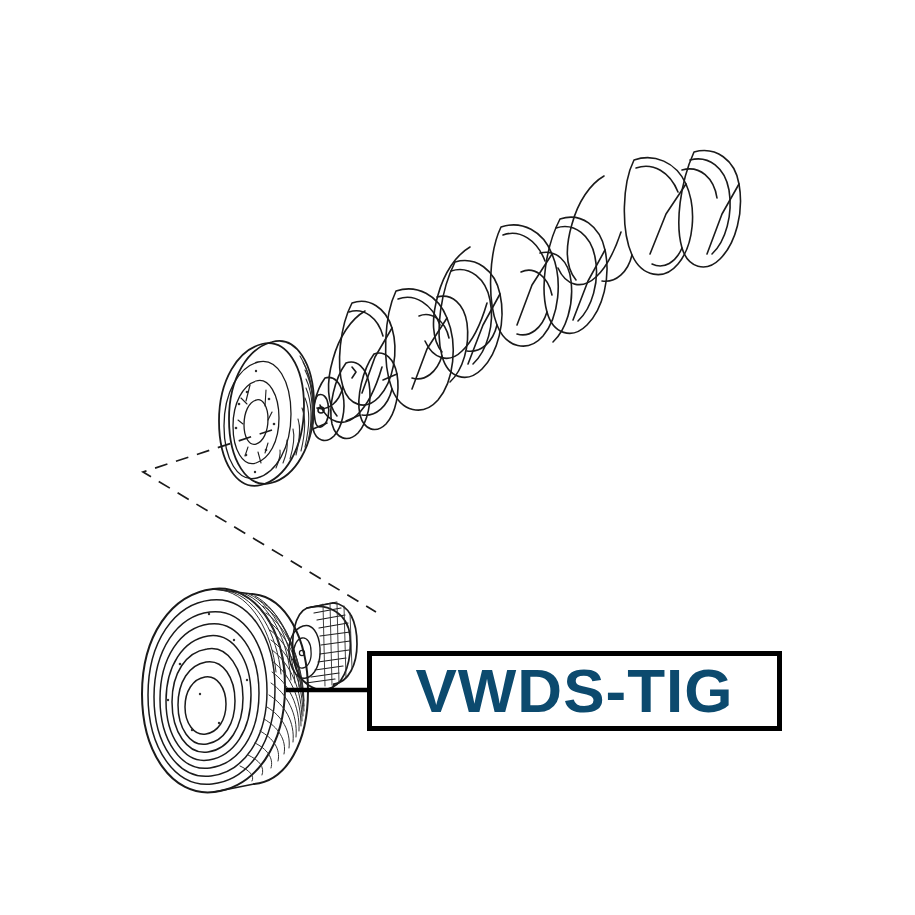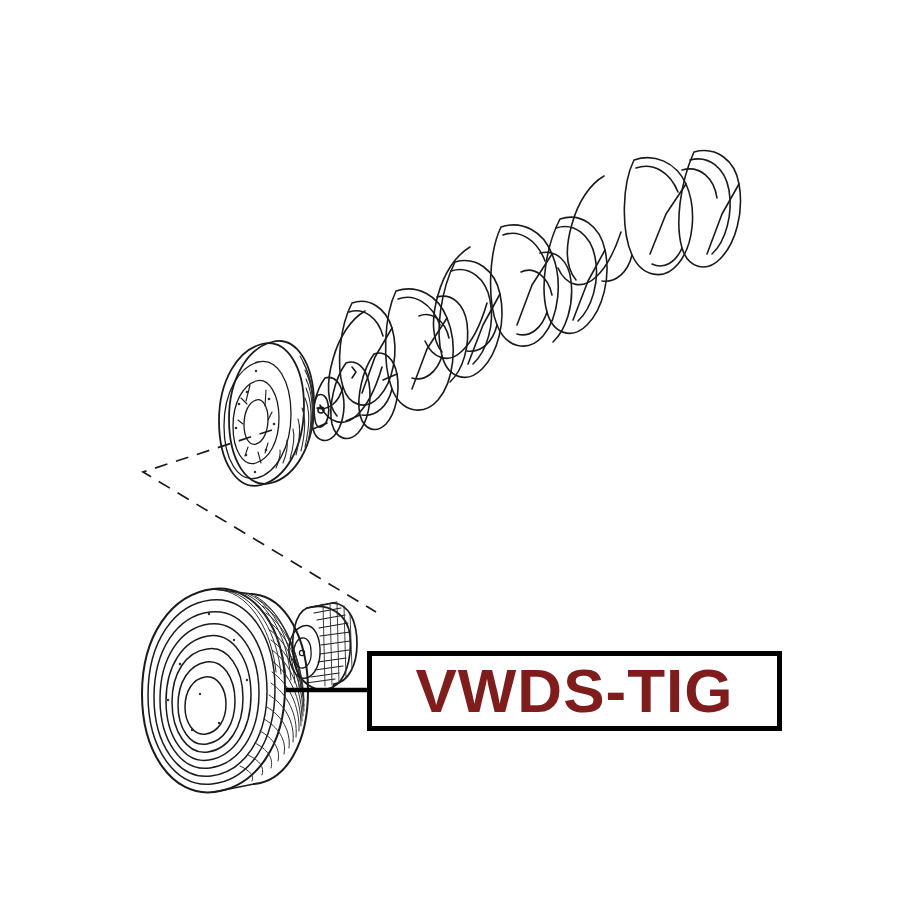--- a/index.html
+++ b/index.html
@@ -35,21 +35,21 @@
     background: #ffffff;
     display: flex;
     align-items: center;
     justify-content: center;
   }
   .label-text {
     font-family: "Liberation Sans", sans-serif;
     font-weight: bold;
     font-size: 62px;
     letter-spacing: 1px;
-    color: #7f1d1d;
+    color: #0c4a6e;
     line-height: 1;
     white-space: nowrap;
     user-select: none;
   }
 </style>
 </head>
 <body>
 
 <div id="canvas">
 

